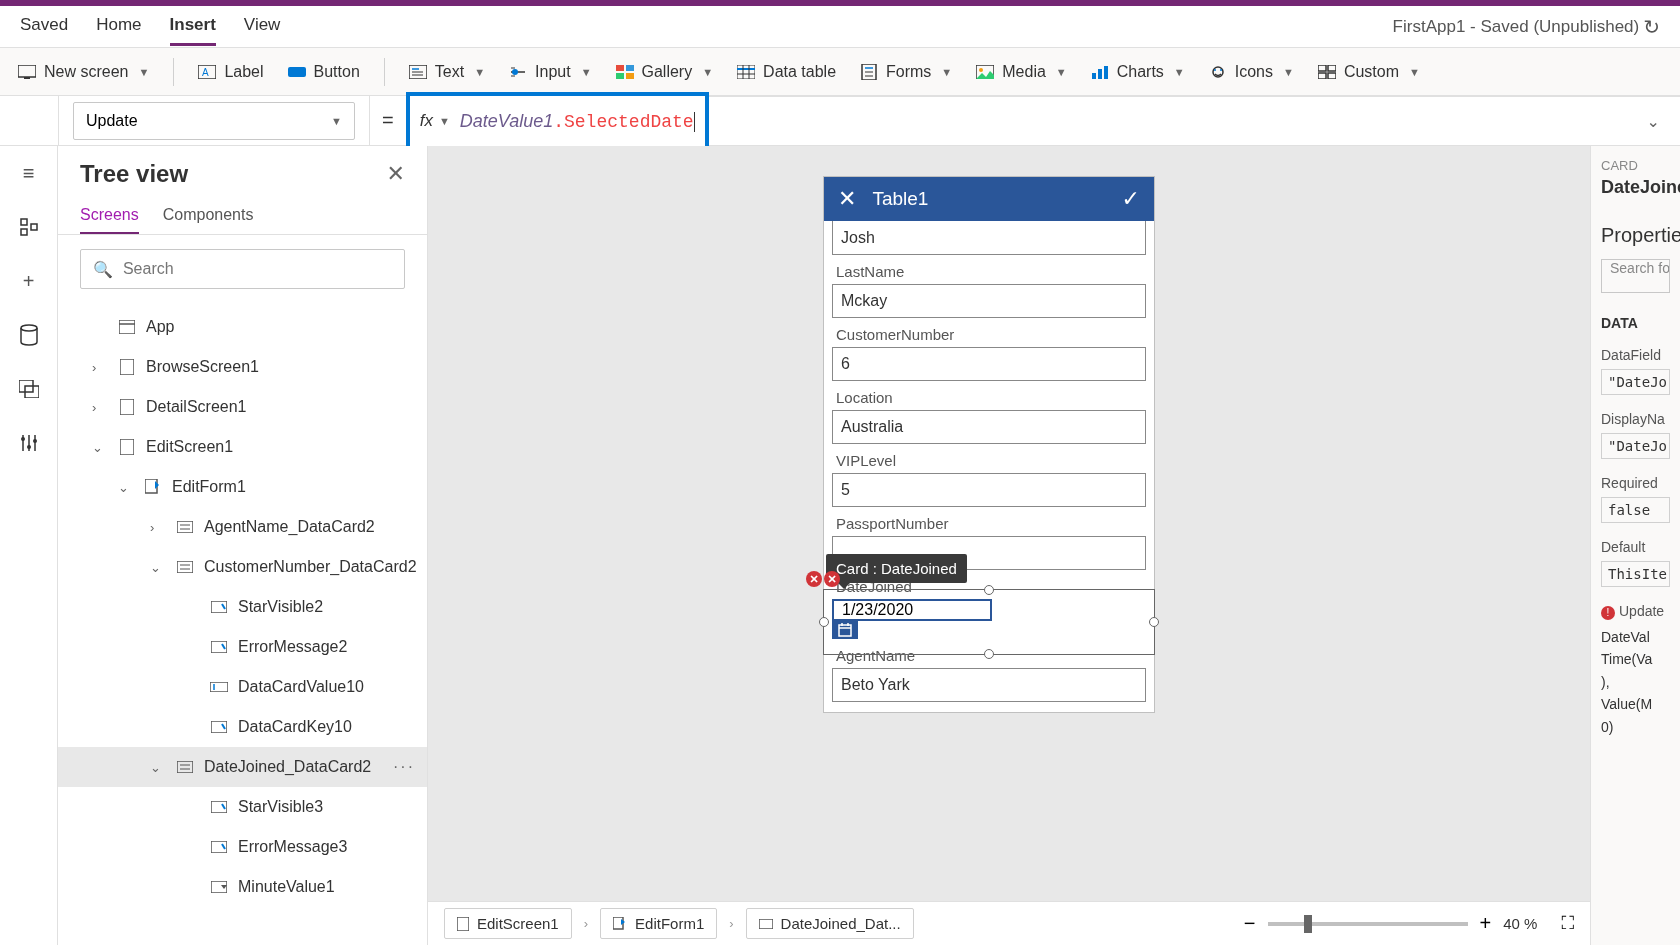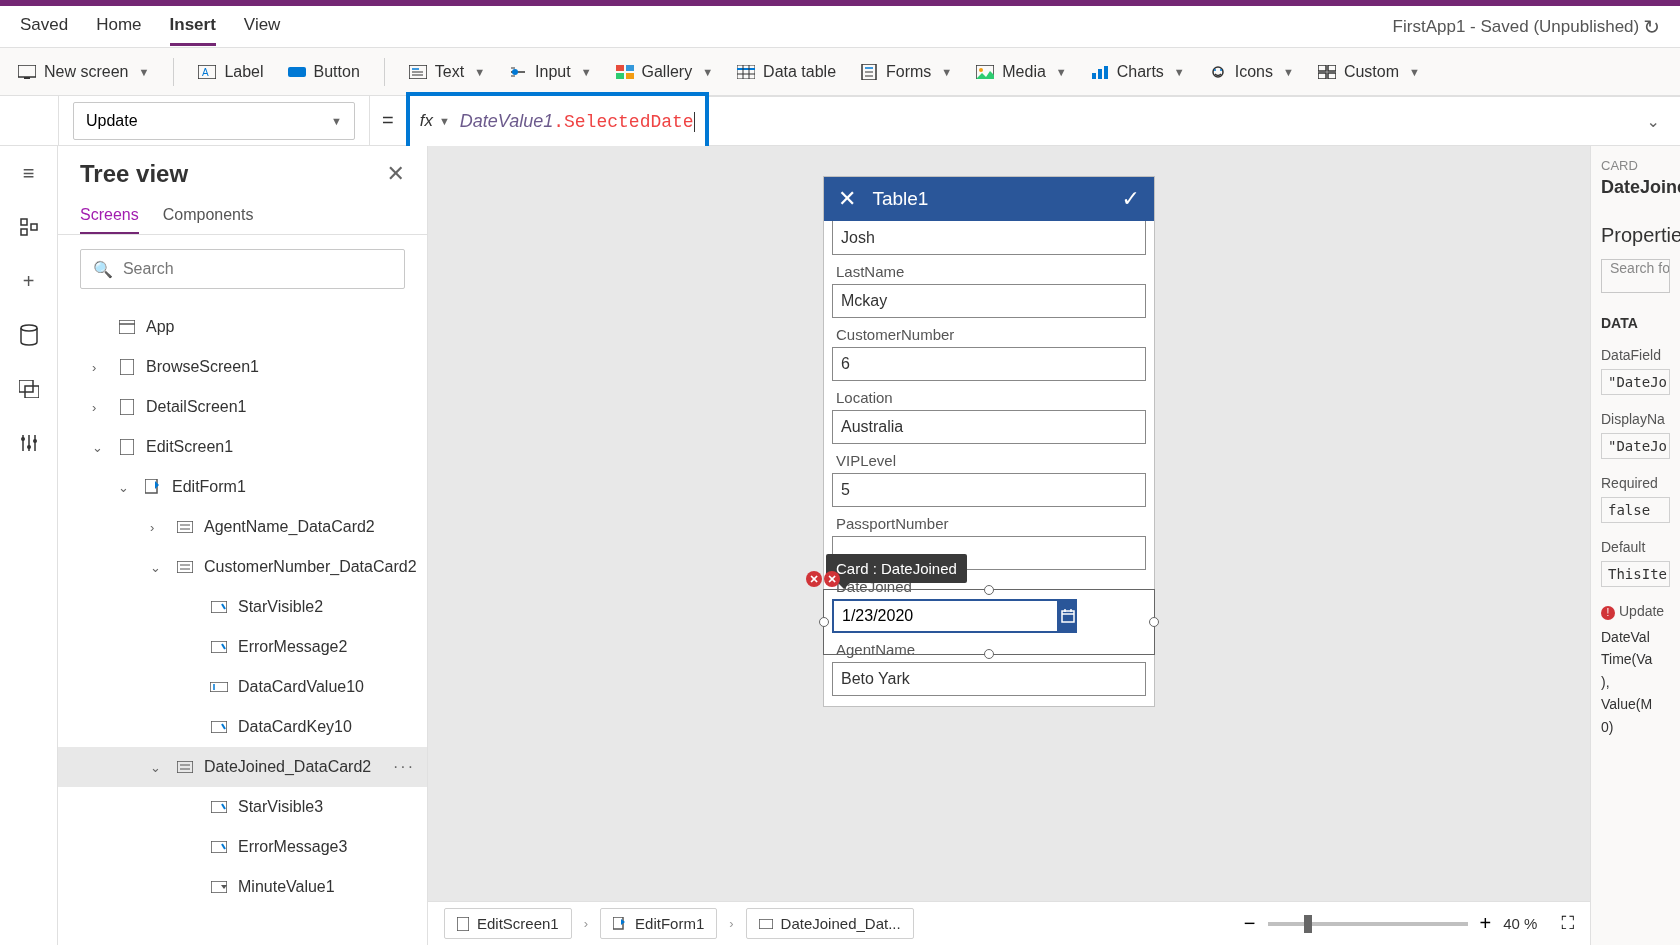--- a/index.html
+++ b/index.html
@@ -73,21 +73,21 @@
     
     .tooltip { position: absolute; background: #3a3a3a; color: #fff; padding: 6px 10px; font-size: 15px; border-radius: 2px; }
     .tooltip-arrow { position: absolute; bottom: -6px; left: 12px; width: 0; height: 0; border-left: 6px solid transparent; border-right: 6px solid transparent; border-top: 6px solid #3a3a3a; }
     
     .error-badges { position: absolute; display: flex; gap: 2px; }
     .error-badge { width: 16px; height: 16px; border-radius: 50%; background: #d13438; color: #fff; font-size: 11px; display: flex; align-items: center; justify-content: center; font-weight: bold; }
     
     .selection-box { position: absolute; border: 1px solid #666; pointer-events: none; }
     .sel-handle { position: absolute; width: 10px; height: 10px; background: #fff; border: 1px solid #666; border-radius: 50%; }
     
-    .date-field { display: flex; }
+    .date-field { display: flex; flex-direction: column; }
     .date-input { flex: 1; height: 34px; border: 2px solid #2a5699; padding: 0 8px; font-size: 16px; }
     .date-btn { width: 26px; background: #2a5699; display: flex; align-items: center; justify-content: center; color: #fff; border: 2px solid #2a5699; }
     
     .breadcrumb { position: absolute; bottom: 0; left: 0; right: 0; height: 44px; background: #fff; border-top: 1px solid #e0e0e0; display: flex; align-items: center; padding: 0 16px; gap: 12px; }
     .bc-item { display: flex; align-items: center; gap: 8px; padding: 6px 12px; border: 1px solid #d0d0d0; border-radius: 2px; font-size: 15px; color: #333; cursor: pointer; background: #fff; }
     .bc-sep { color: #999; font-size: 13px; }
     .zoom-controls { margin-left: auto; display: flex; align-items: center; gap: 12px; }
     .zoom-slider { width: 200px; height: 4px; background: #c0c0c0; position: relative; }
     .zoom-thumb { position: absolute; width: 8px; height: 18px; background: #666; top: -7px; left: 36px; }
     .zoom-text { font-size: 15px; color: #333; }

